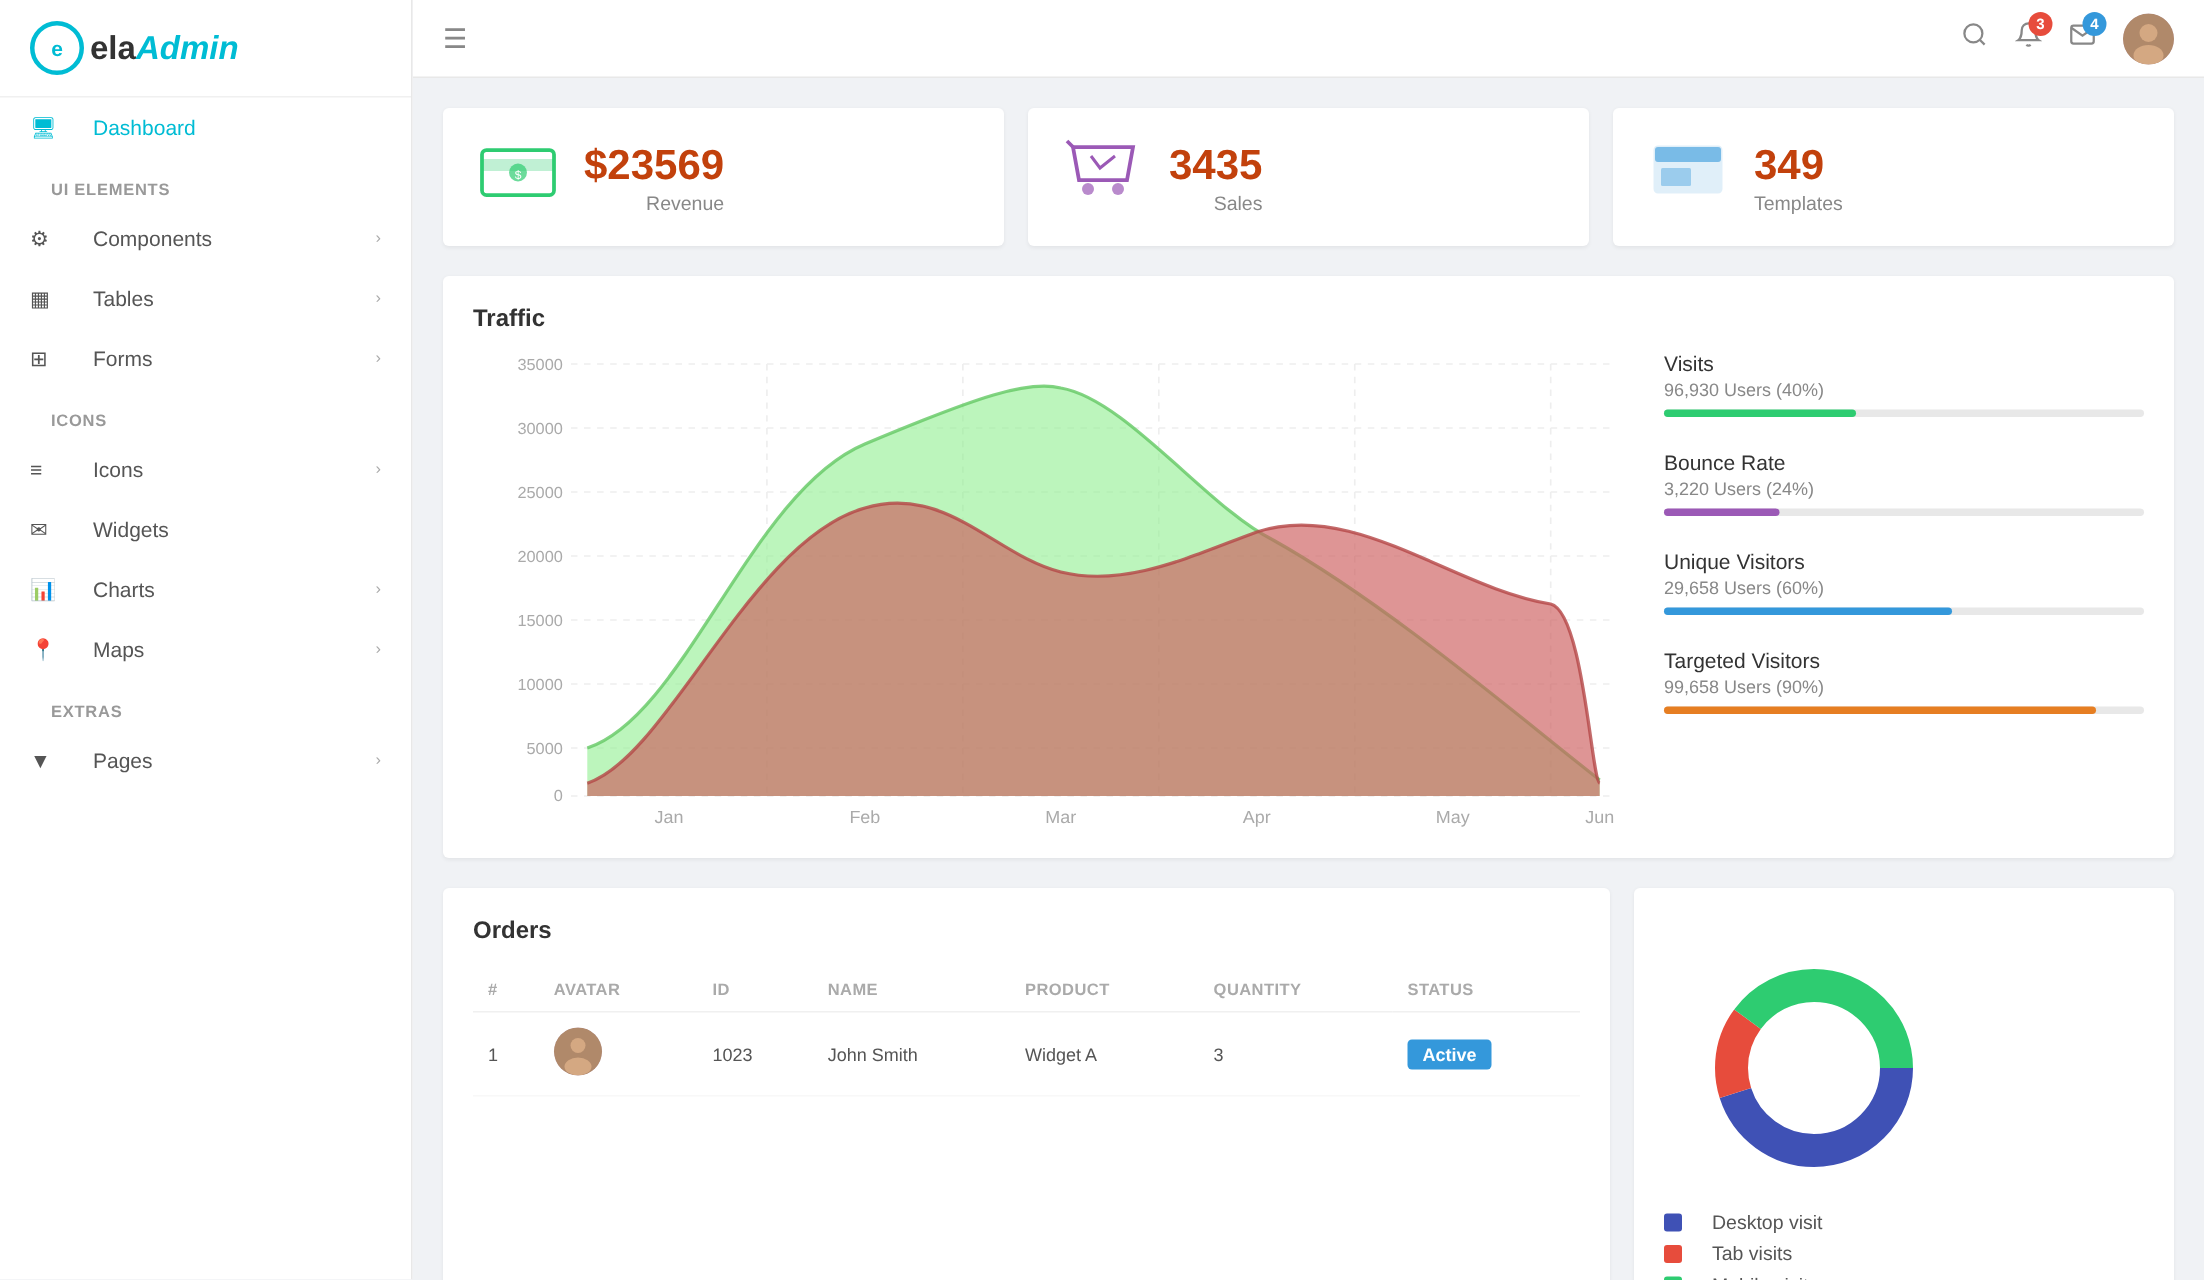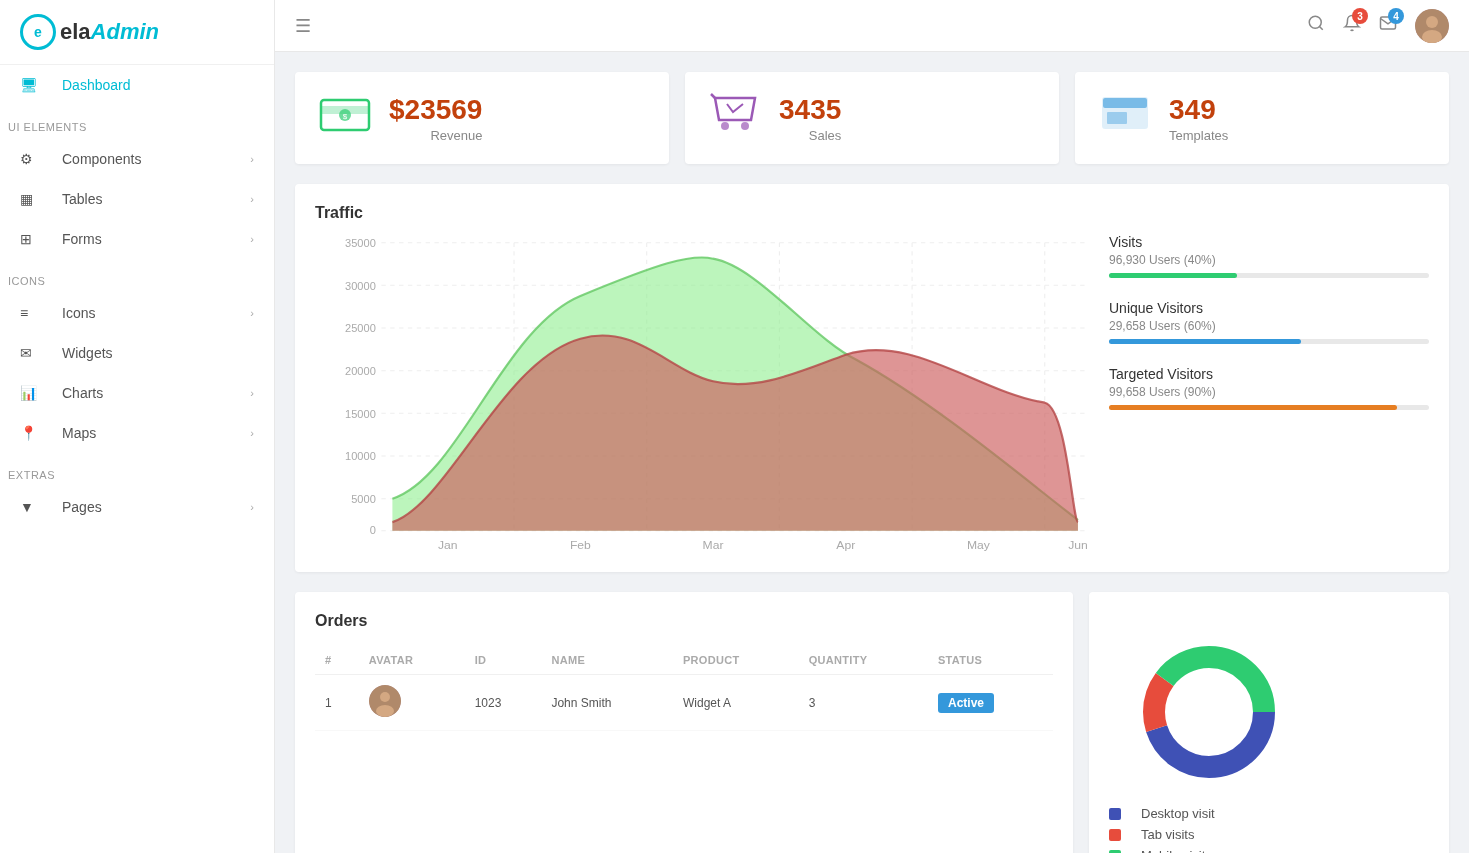--- a/index.html
+++ b/index.html
@@ -38,23 +38,23 @@
       cursor: pointer;
       color: #555;
       font-size: 14px;
       text-decoration: none;
     }
     .sidebar-nav-item.active { color: #00bcd4; }
     .sidebar-nav-icon { width: 28px; margin-right: 14px; color: inherit; flex-shrink: 0; }
     .sidebar-nav-label { flex: 1; }
     .sidebar-nav-arrow { color: #aaa; font-size: 11px; }
     .sidebar-section-title {
-      padding: 16px 8px 6px;
+      padding: 16px 34px 6px;
       font-size: 11px;
-      font-weight: 400;
+      font-weight: 700;
       color: #999;
       letter-spacing: 0.5px;
     }
 
     
     #main {
       flex: 1;
       overflow-y: auto;
       display: flex;
       flex-direction: column;
@@ -107,21 +107,21 @@
     .stat-label { font-size: 13px; color: #888; margin-top: 2px; text-align: right; }
 
     
     .traffic-section {
       background: #fff;
       border-radius: 4px;
       padding: 20px;
       box-shadow: 0 1px 3px rgba(0,0,0,0.06);
       margin-bottom: 20px;
       display: flex;
-      gap: 20px;
+      gap: 32px;
     }
     .traffic-chart-area { flex: 1; }
     .traffic-title { font-size: 16px; font-weight: 600; color: #333; margin-bottom: 10px; }
     .chart-container { width: 100%; height: 320px; position: relative; }
     svg.traffic-svg { width: 100%; height: 100%; }
 
     .traffic-stats { width: 320px; flex-shrink: 0; padding-top: 30px; }
     .stat-row { margin-bottom: 22px; }
     .stat-row-title { font-size: 14px; font-weight: 400; color: #333; margin-bottom: 3px; }
     .stat-row-sub { font-size: 12px; color: #888; margin-bottom: 6px; }
@@ -361,20 +361,27 @@
           </svg>
         </div>
       </div>
 
       <div class="traffic-stats">
         <div class="stat-row">
           <div class="stat-row-title">Visits</div>
           <div class="stat-row-sub">96,930 Users (40%)</div>
           <div class="stat-bar-bg">
             <div class="stat-bar-fill" style="width:40%;background:#2ecc71"></div>
+          </div>
+        </div>
+        <div class="stat-row">
+          <div class="stat-row-title">Bounce Rate</div>
+          <div class="stat-row-sub">3,220 Users (24%)</div>
+          <div class="stat-bar-bg">
+            <div class="stat-bar-fill" style="width:24%;background:#9b59b6"></div>
           </div>
         </div>
         <div class="stat-row">
           <div class="stat-row-title">Unique Visitors</div>
           <div class="stat-row-sub">29,658 Users (60%)</div>
           <div class="stat-bar-bg">
             <div class="stat-bar-fill" style="width:60%;background:#3498db"></div>
           </div>
         </div>
         <div class="stat-row">

